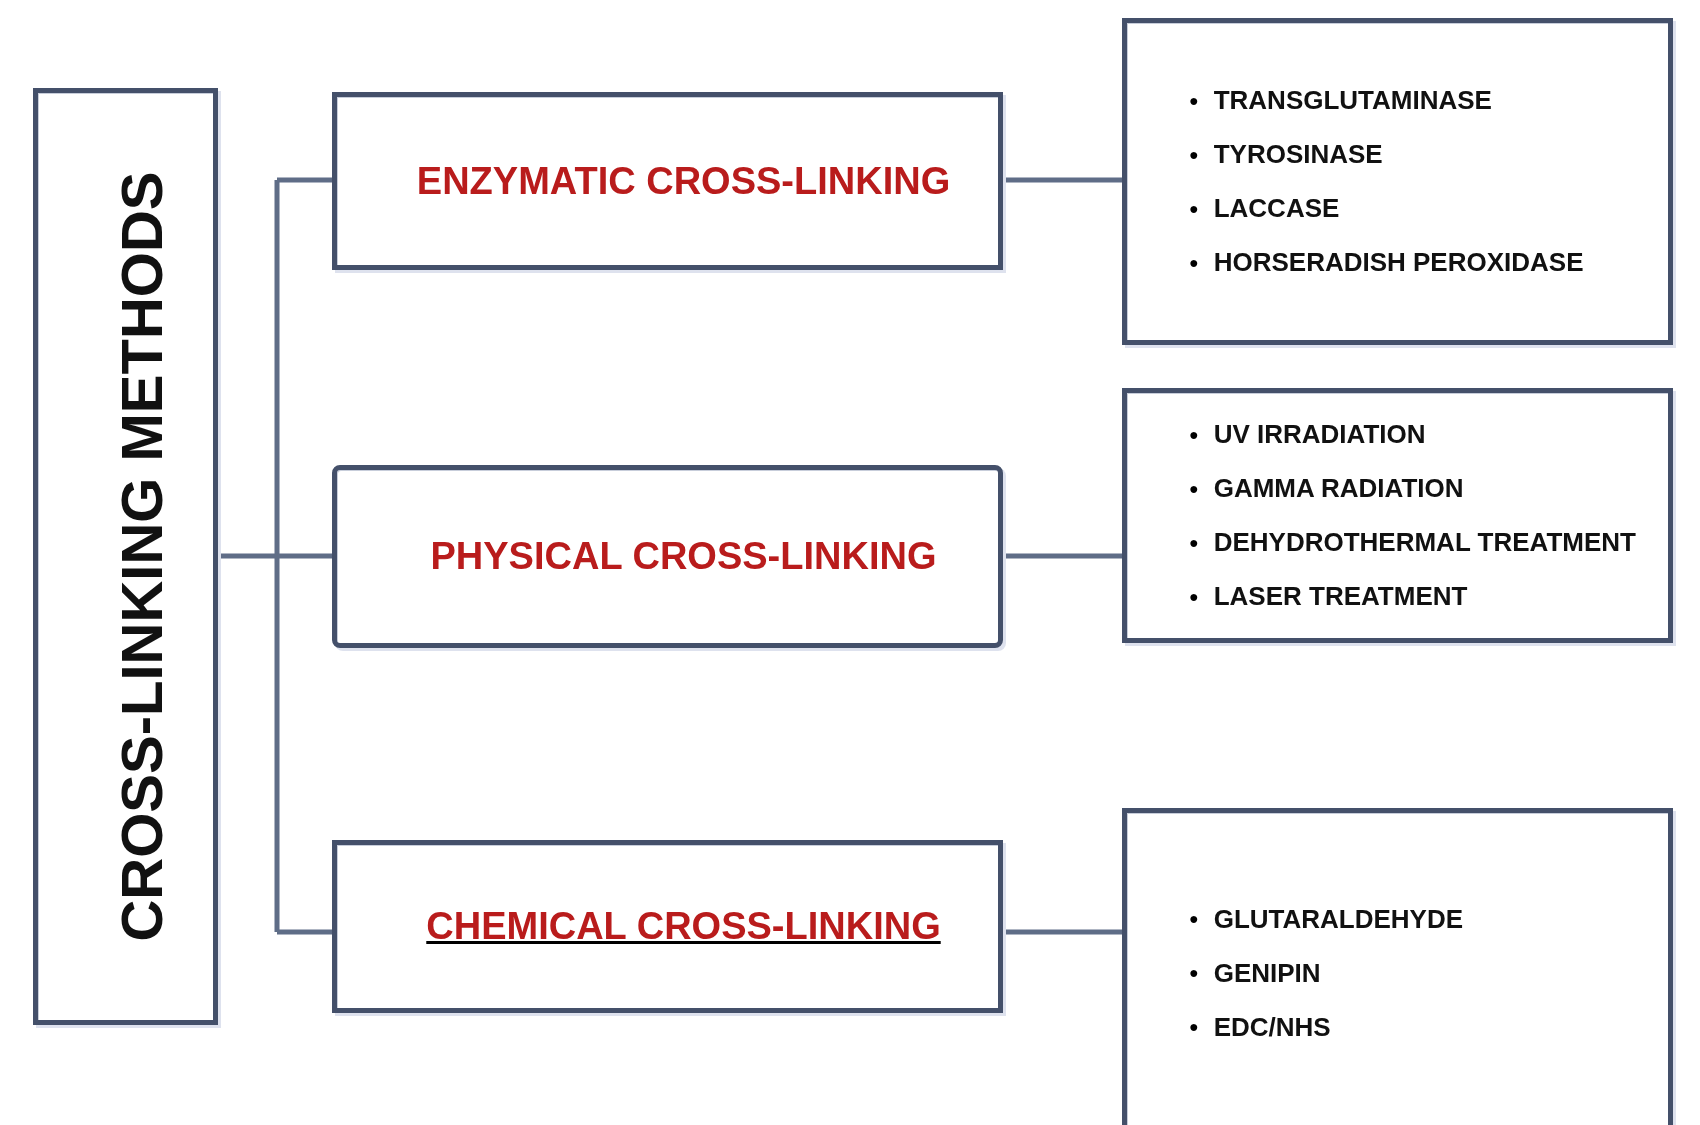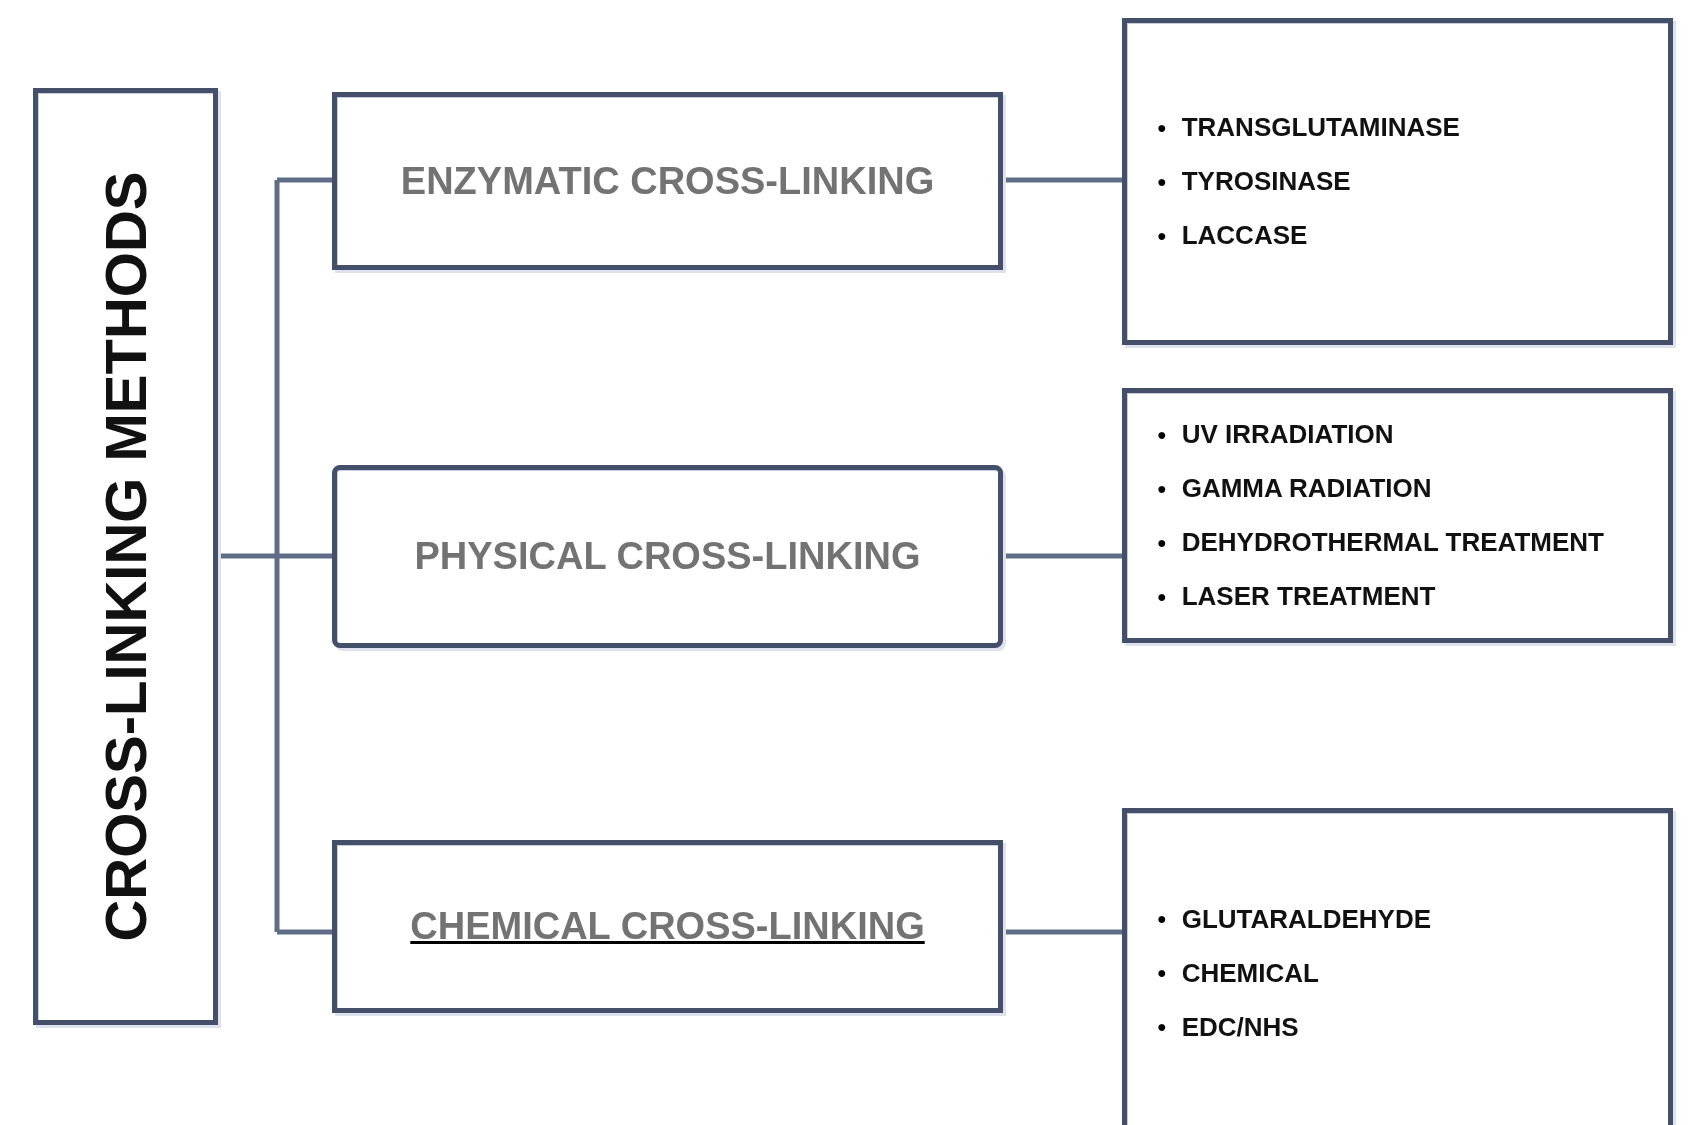--- a/index.html
+++ b/index.html
@@ -24,20 +24,21 @@
   }
   .box {
     position: absolute;
     background: #ffffff;
     border: 5px solid #44506a;
     box-shadow: 3px 3px 0 #dee2ee, inset 1px 1px 0 #c7cdda;
     box-sizing: border-box;
     display: flex;
     align-items: center;
     justify-content: center;
+    padding-left: 32px;
   }
   .root-box {
     left: 33px;
     top: 88px;
     width: 185px;
     height: 937px;
   }
   .root-label {
     transform: rotate(-90deg);
     white-space: nowrap;
@@ -47,21 +48,21 @@
     color: #111111;
   }
   .branch-box {
     left: 332px;
     width: 671px;
     height: 178px;
   }
   .branch-label {
     font-size: 38px;
     font-weight: bold;
-    color: #737373;
+    color: #b91c1c;
     letter-spacing: 0px;
     text-align: center;
   }
   .branch-enzymatic { top: 92px; }
   .branch-physical  { top: 465px; height: 183px; border-radius: 8px; }
   .branch-chemical  { top: 840px; height: 173px; text-decoration: underline; }
 
   .items-box {
     left: 1122px;
     width: 551px;
@@ -131,20 +132,21 @@
 
   <div class="box items-box items-enzymatic">
     <ul class="bullet-list">
 
         <li>TRANSGLUTAMINASE</li>
 
         <li>TYROSINASE</li>
 
         <li>LACCASE</li>
 
+        <li>HORSERADISH PEROXIDASE</li>
       </ul>
   </div>
 
   <div class="box items-box items-physical">
     <ul class="bullet-list">
 
         <li>UV IRRADIATION</li>
 
         <li>GAMMA RADIATION</li>
 
@@ -152,21 +154,21 @@
 
         <li>LASER TREATMENT</li>
       </ul>
   </div>
 
   <div class="box items-box items-chemical">
     <ul class="bullet-list">
 
         <li>GLUTARALDEHYDE</li>
 
-        <li>CHEMICAL</li>
+        <li>GENIPIN</li>
 
 
 
         <li>EDC/NHS</li>
       </ul>
   </div>
 
 </div>
 
 </body></html>

